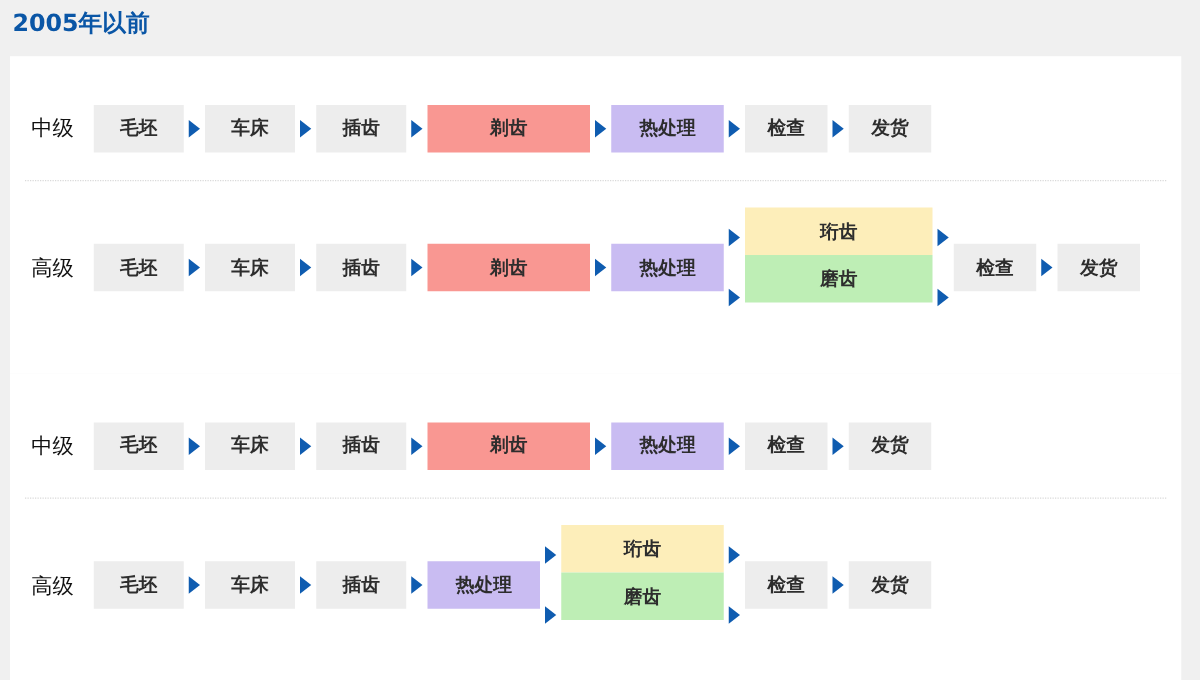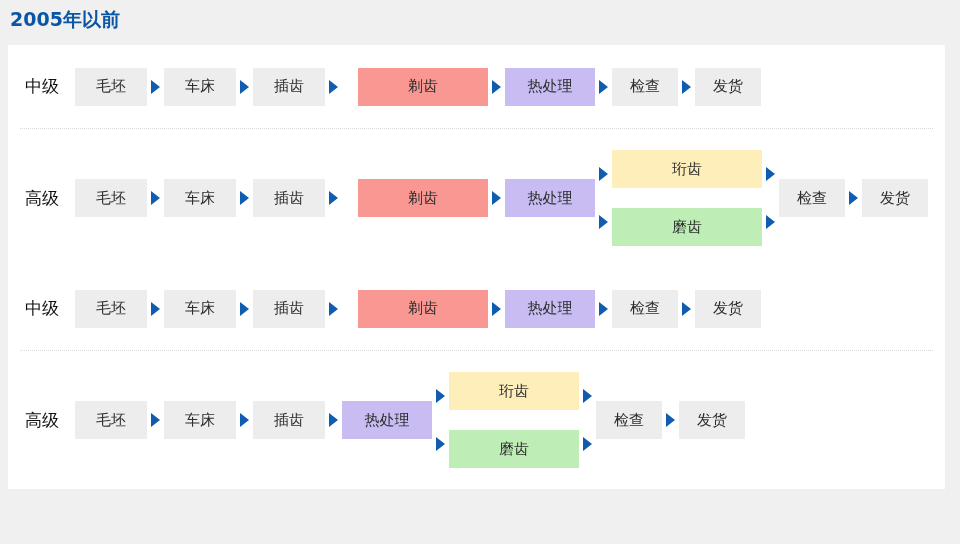--- a/index.html
+++ b/index.html
@@ -10,56 +10,57 @@
   }
   .sec-title{
     margin:5px 0 12px 10px;
     font-size:19px;line-height:28px;font-weight:bold;
     color:var(--title-blue,#0a56a6);
   }
   .sec-title.second{margin-top:27px;margin-bottom:5px;}
   .panel{
     margin:0 15px 0 8px;
     background:var(--panel-bg,#ffffff);
-    padding:0 12px;
+    padding:16px 12px;
   }
   .flow-row{
     display:flex;align-items:center;
   }
   .row-top{height:83px;}
   .row-bottom{height:138px;border-top:1px dotted #d9d9d9;}
   .row-label{
     width:50px;margin-left:5px;flex:0 0 auto;
     font-size:17px;color:#111;
   }
   .node{
     display:flex;align-items:center;justify-content:center;
     height:38px;flex:0 0 auto;
     font-size:15px;color:#2d2d2d;
     background:var(--node-gray,#ededed);
+    font-weight:bold;
   }
   .sm{width:66px;}
   .md{width:72px;}
   .lg{width:90px;}
-  .xl{width:130px;margin-left:16px;}
+  .xl{width:130px;}
   .w150{width:150px;}
   .w130{width:130px;}
   .red{background:var(--node-red,#f99792);}
   .purple{background:var(--node-purple,#c9bcf2);}
   .yellow{background:var(--node-yellow,#fdeeba);}
   .green{background:var(--node-green,#beeeb5);}
   .arrow{
     width:0;height:0;flex:0 0 auto;margin:0 4px;
     border-left:9px solid var(--arrow-blue,#0f5cb0);
     border-top:7px solid transparent;
     border-bottom:7px solid transparent;
   }
   .branch{display:flex;align-items:center;flex:0 0 auto;}
   .branch-boxes{
-    display:flex;flex-direction:column;justify-content:space-between;
+    display:flex;flex-direction:column;
     height:96px;
   }
   .branch-arrows{
     display:flex;flex-direction:column;justify-content:space-around;
     height:96px;
   }
 </style>
 </head>
 <body>
 

